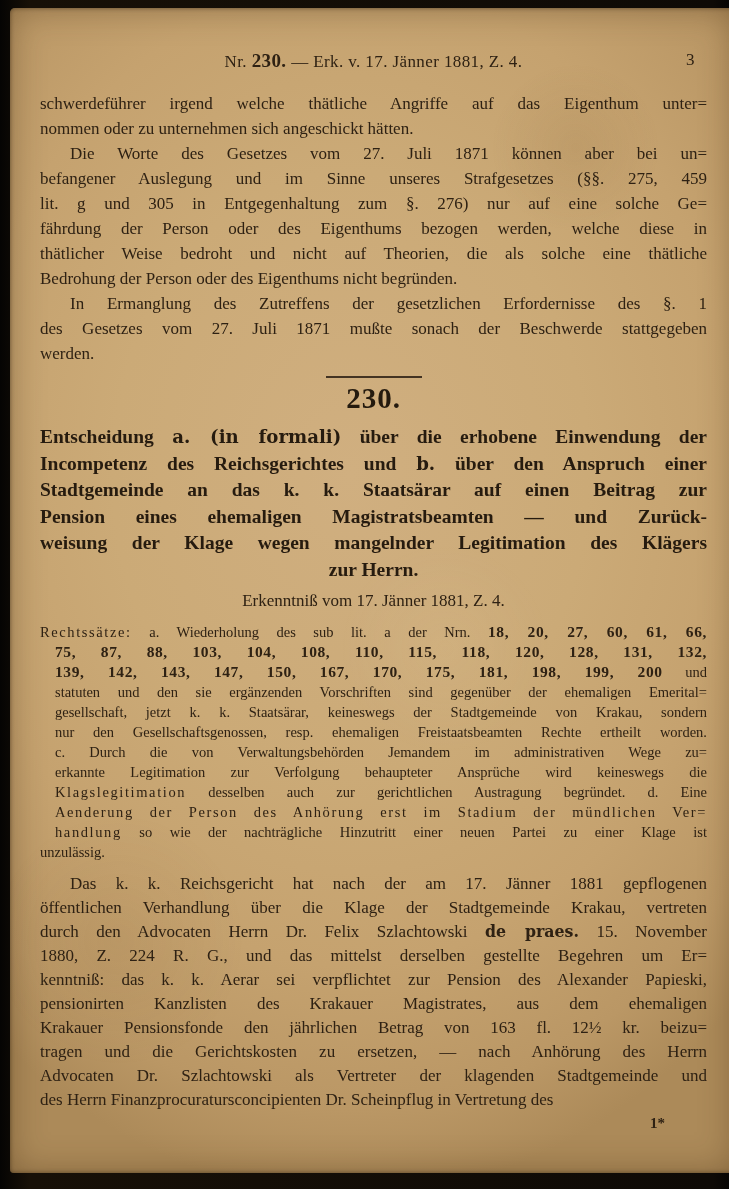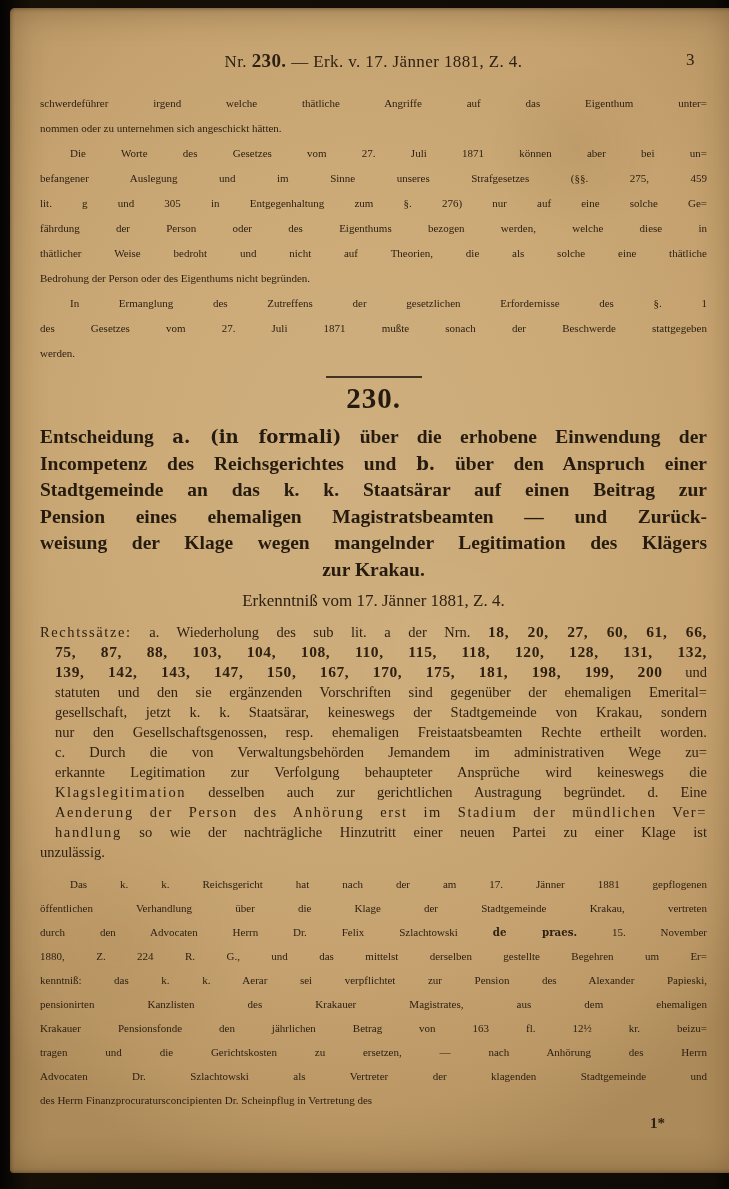--- a/index.html
+++ b/index.html
@@ -61,21 +61,21 @@
     white-space: normal;
   }
   .ln.end { text-align-last: left; }
   .ln.ctr { text-align: center; text-align-last: center; }
   .ln.in  { padding-left: 30px; }
   .ln.hang{ padding-left: 15px; }
   .ln span.b  { font-weight: bold; }
   .ln span.sp { letter-spacing: 1.6px; }
   .ln span.rm { font-family: "DejaVu Serif", serif; font-size: 0.93em; font-weight: bold; }
   
-  .para { font-size: 11px; line-height: 25px; }
+  .para { font-size: 17px; line-height: 25px; }
   .para.first { margin-top: 17px; }
   
   .divider {
     width: 96px; height: 0;
     border-top: 2px solid #433322;
     margin: 10px auto 2px auto;
   }
   
   .case-num {
     margin-top: 2px;
@@ -151,21 +151,21 @@
       <div class="divider"></div>
 
       <div class="case-num">230.</div>
 
       <div class="title">
           <div class="ln"><span>Entscheidung </span><span class="rm">a. (in formali)</span><span> über die erhobene Einwendung der</span></div>
           <div class="ln"><span>Incompetenz des Reichsgerichtes und </span><span class="rm">b.</span><span> über den Anspruch einer</span></div>
           <div class="ln"><span>Stadtgemeinde an das k. k. Staatsärar auf einen Beitrag zur</span></div>
           <div class="ln"><span>Pension eines ehemaligen Magistratsbeamten — und Zurück-</span></div>
           <div class="ln"><span>weisung der Klage wegen mangelnder Legitimation des Klägers</span></div>
-          <div class="ln ctr end"><span>zur Krakau.</span></div>
+          <div class="ln ctr end"><span>zur Herrn.</span></div>
         </div>
 
       <div class="dateline">Erkenntniß vom 17. Jänner 1881, Z. 4.</div>
 
       <div class="rechts">
           <div class="ln"><span class="sp">Rechtssätze:</span><span> a. Wiederholung des sub lit. a der Nrn. </span><span class="b">18, 20, 27, 60, 61, 66,</span></div>
           <div class="ln hang"><span class="b">75, 87, 88, 103, 104, 108, 110, 115, 118, 120, 128, 131, 132,</span></div>
           <div class="ln hang"><span class="b">139, 142, 143, 147, 150, 167, 170, 175, 181, 198, 199, 200</span><span> und</span></div>
           <div class="ln hang"><span>statuten und den sie ergänzenden Vorschriften sind gegenüber der ehemaligen Emerital=</span></div>
           <div class="ln hang"><span>gesellschaft, jetzt k. k. Staatsärar, keineswegs der Stadtgemeinde von Krakau, sondern</span></div>

